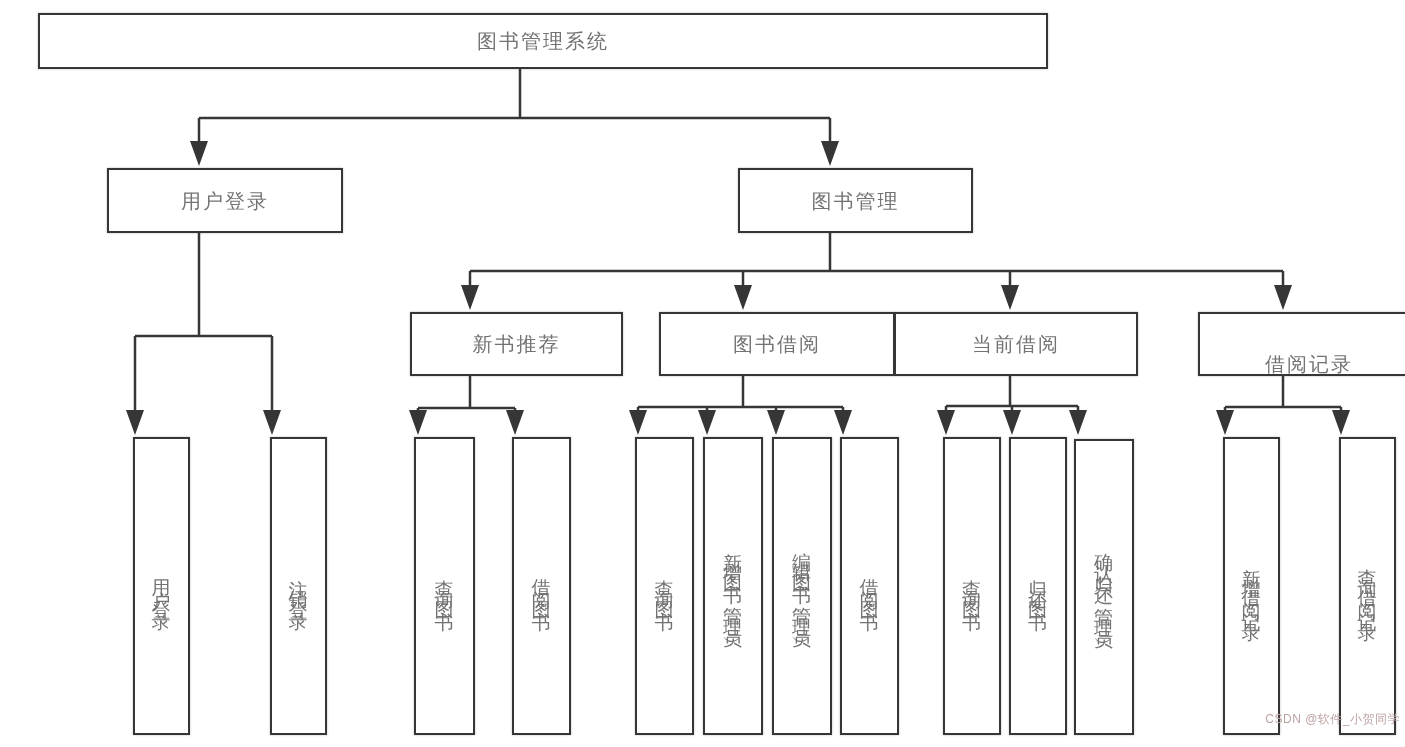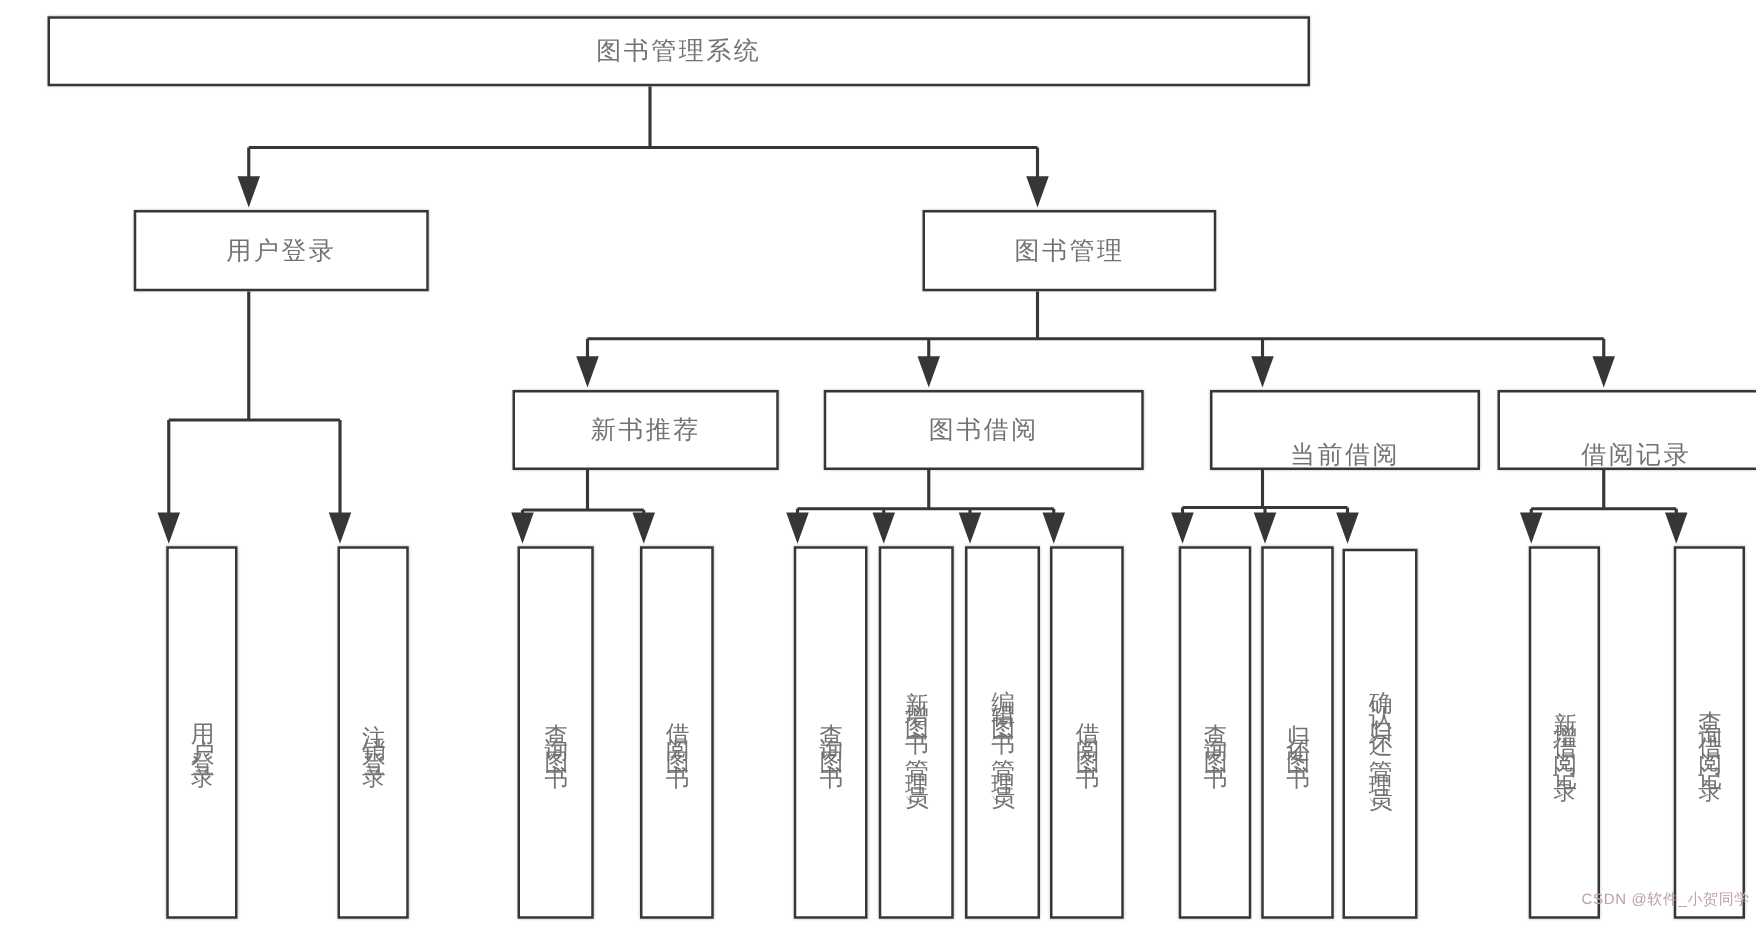--- a/index.html
+++ b/index.html
@@ -78,24 +78,24 @@
   <div class="box box-h" style="left:81px;top:168px;width:236px;height:65px;">
     <span class="label">用户登录</span>
   </div>
   <div class="box box-h" style="left:712px;top:168px;width:235px;height:65px;">
     <span class="label">图书管理</span>
   </div>
 
   <div class="box box-h" style="left:384px;top:312px;width:213px;height:64px;">
     <span class="label">新书推荐</span>
   </div>
-  <div class="box box-h" style="left:633px;top:312px;width:256px;height:64px;">
+  <div class="box box-h" style="left:633px;top:312px;width:236px;height:64px;">
     <span class="label">图书借阅</span>
   </div>
-  <div class="box box-h" style="left:942px;top:312px;width:216px;height:64px;align-items:flex-end;">
+  <div class="box box-h" style="left:868px;top:312px;width:244px;height:64px;">
     <span class="label">当前借阅</span>
   </div>
   <div class="box box-h" style="left:1172px;top:312px;width:222px;height:64px;align-items:flex-end;">
     <span class="label">借阅记录</span>
   </div>
 
   <div class="box box-v" style="left:107px;top:437px;width:57px;height:298px;">
     <span class="label">用户登录</span>
   </div>
   <div class="box box-v" style="left:244px;top:437px;width:57px;height:298px;">

